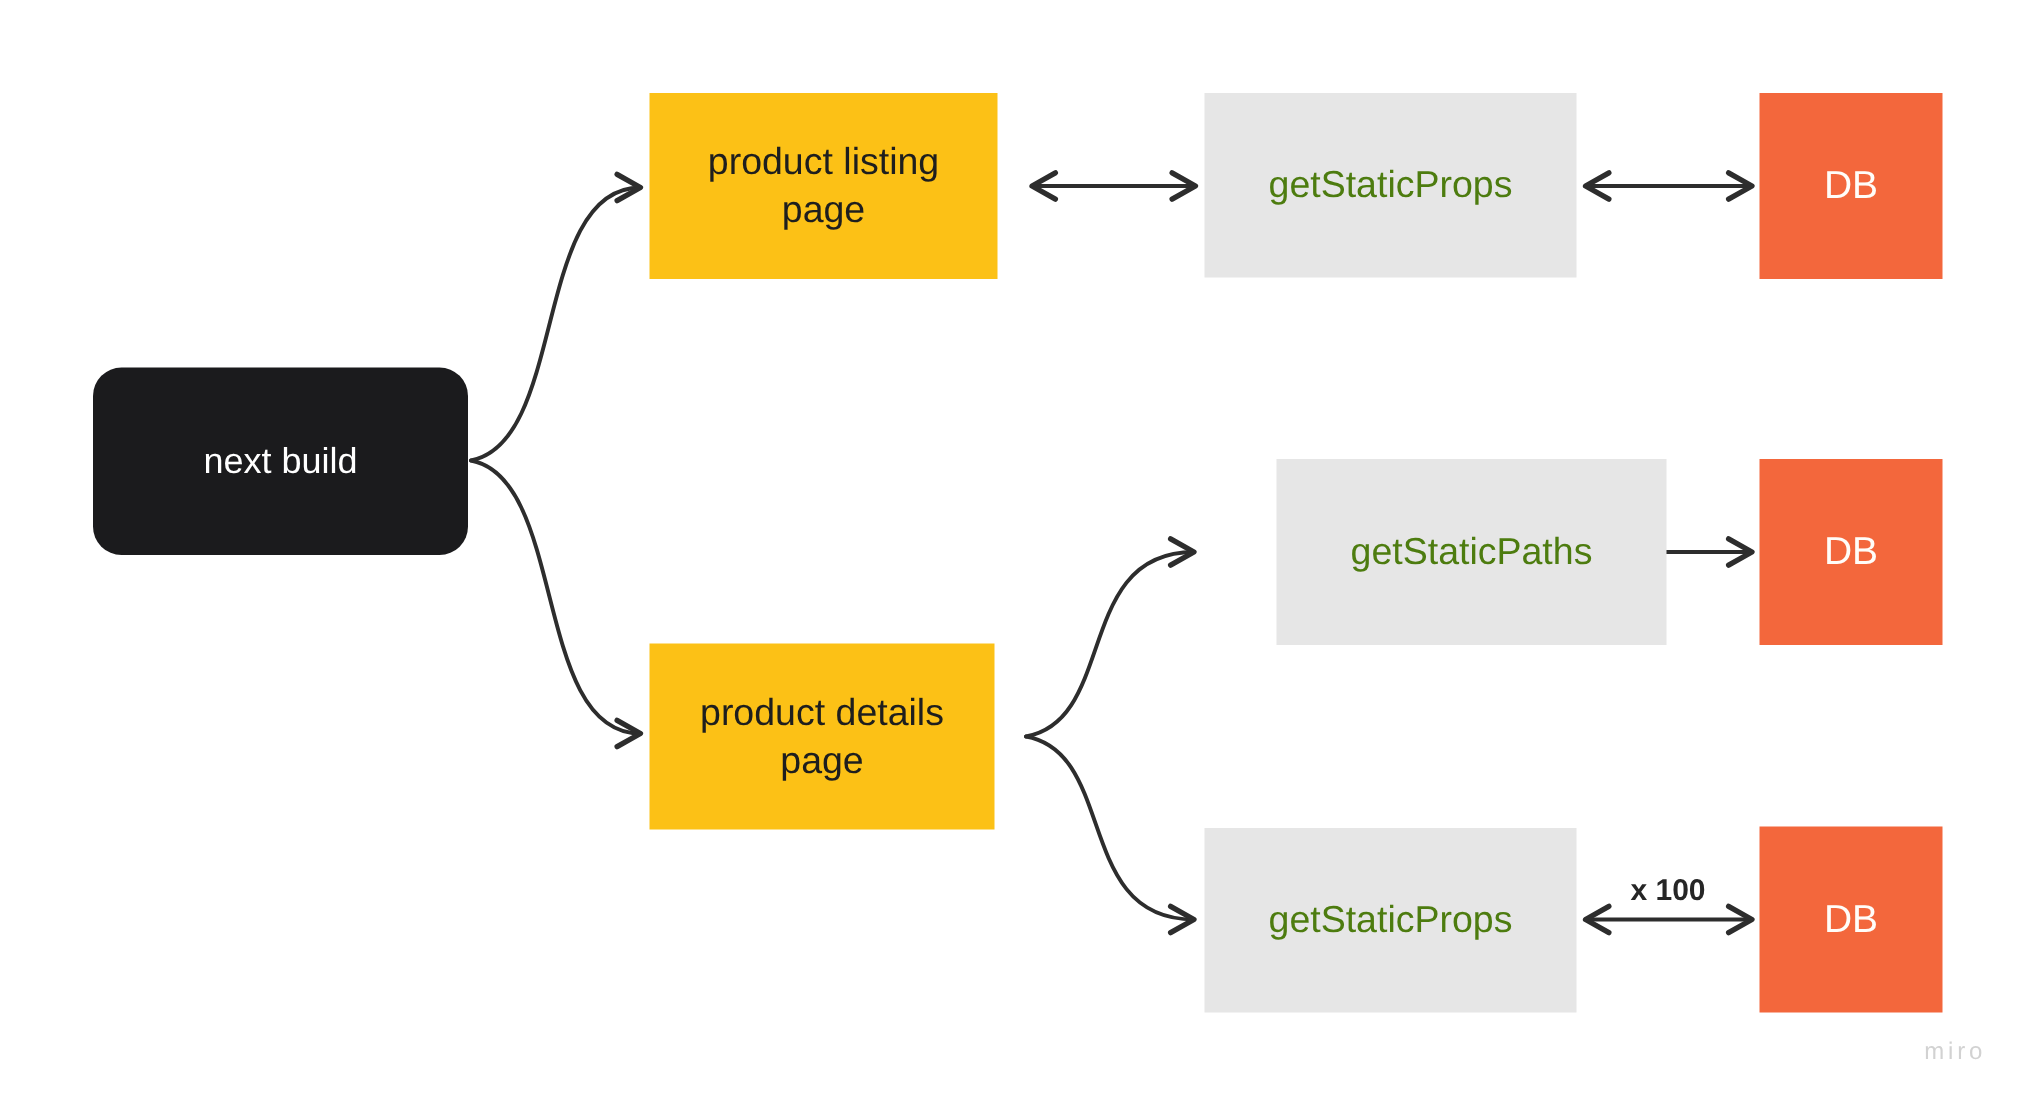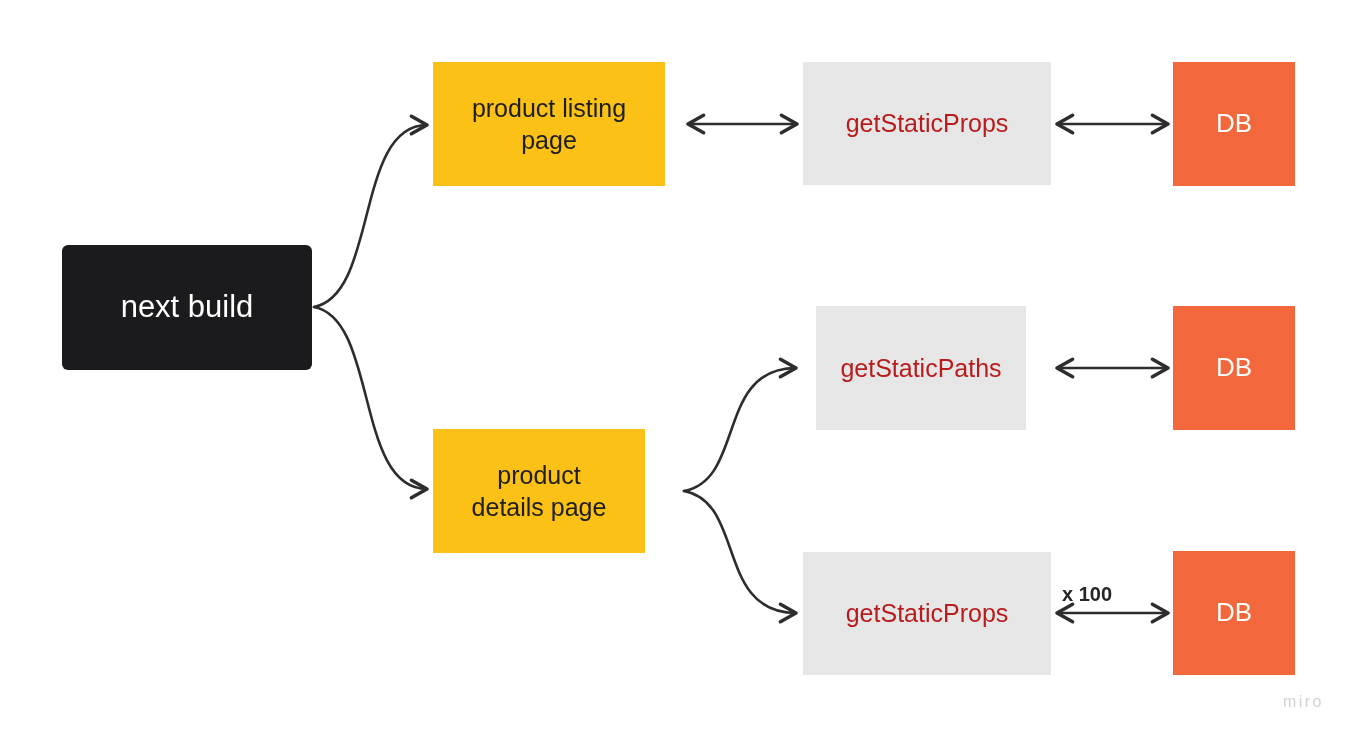--- a/index.html
+++ b/index.html
@@ -34,54 +34,54 @@
     justify-content: center;
     text-align: center;
     box-sizing: border-box;
     font-size: 25px;
     line-height: 1.3;
     padding: 8px 28px;
   }
   .node--black {
     background: #1b1b1d;
     color: #ffffff;
-    border-radius: 6px;
-    font-size: 31px;
+    border-radius: 19px;
+    font-size: 24px;
     justify-content: center;
   }
   .node--yellow {
     background: #fcc116;
     color: #1e1e1e;
   }
   .node--gray {
     background: #e6e6e6;
-    color: #b91c1c;
+    color: #4d7c0f;
     align-items: center;
   }
   .node--orange {
     background: #f3673c;
     color: #fffdf9;
     font-size: 26px;
     padding: 24px;
   }
   #n-next     { left: 62px;   top: 245px; width: 250px; height: 125px; }
   #n-listing  { left: 433px;  top: 62px;  width: 232px; height: 124px; }
   #n-gsp1     { left: 803px;  top: 62px;  width: 248px; height: 123px; }
   #n-db1      { left: 1173px; top: 62px;  width: 122px; height: 124px; }
-  #n-gspaths  { left: 816px;  top: 306px; width: 210px; height: 124px; }
+  #n-gspaths  { left: 851px;  top: 306px; width: 260px; height: 124px; }
   #n-db2      { left: 1173px; top: 306px; width: 122px; height: 124px; }
-  #n-details  { left: 433px;  top: 429px; width: 212px; height: 124px; }
+  #n-details  { left: 433px;  top: 429px; width: 230px; height: 124px; }
   #n-gsp2     { left: 803px;  top: 552px; width: 248px; height: 123px; }
   #n-db3      { left: 1173px; top: 551px; width: 122px; height: 124px; }
   .edge-label {
     position: absolute;
     left: 1062px;
     top: 583px;
     width: 100px;
-    text-align: left;
+    text-align: center;
     font-size: 20px;
     font-weight: bold;
     color: #262626;
   }
   .watermark {
     position: absolute;
     right: 32px;
     bottom: 26px;
     font-size: 16px;
     letter-spacing: 2.5px;

